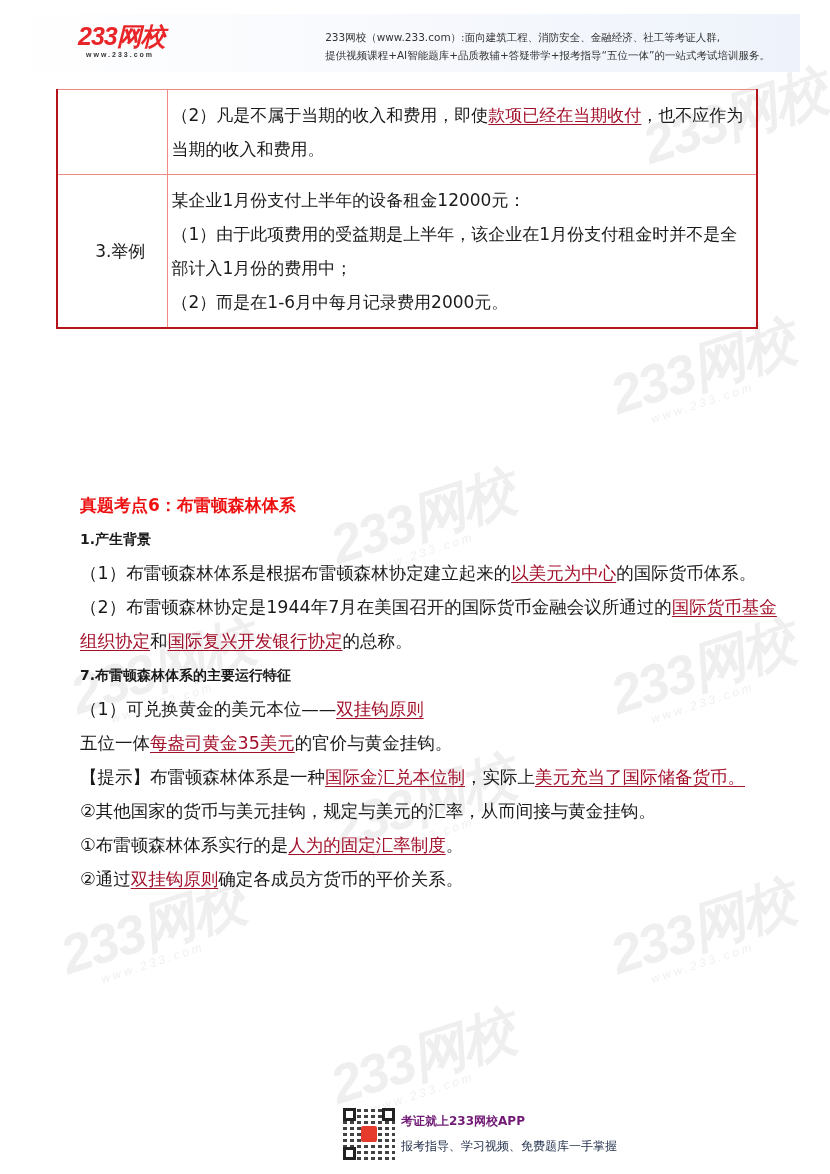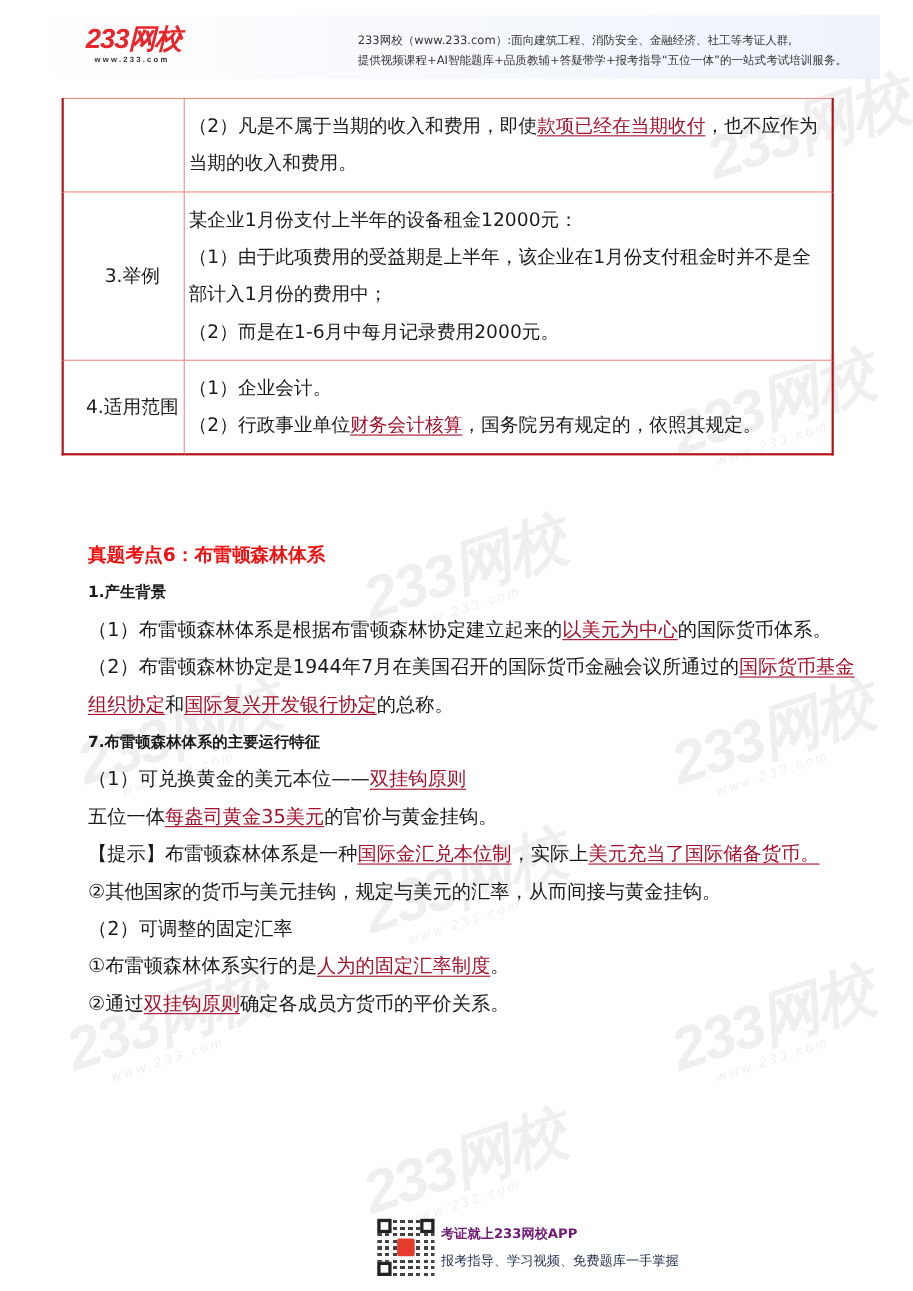--- a/index.html
+++ b/index.html
@@ -112,41 +112,33 @@
     </td>
   </tr>
   <tr>
     <td class="c1">3.举例</td>
     <td class="c2">
       <p>某企业1月份支付上半年的设备租金12000元：</p>
       <p>（1）由于此项费用的受益期是上半年，该企业在1月份支付租金时并不是全部计入1月份的费用中；</p>
       <p>（2）而是在1-6月中每月记录费用2000元。</p>
     </td>
   </tr>
-  <tr>
-    <td class="c1">4.适用范围</td>
-    <td class="c2">
-      <p>（1）企业会计。</p>
-      <p><span>（2）行政事业单位</span><span class="u">财务会计核算</span><span>，国务院另有规定的，依照其规定。</span></p>
-    </td>
-  </tr>
 </tbody>
   </table>
 
 <div class="content">
   <p class="h-red">真题考点6：布雷顿森林体系</p>
   <p class="h-bold">1.产生背景</p>
   <p><span>（1）布雷顿森林体系是根据布雷顿森林协定建立起来的</span><span class="u">以美元为中心</span><span>的国际货币体系。</span></p>
   <p><span>（2）布雷顿森林协定是1944年7月在美国召开的国际货币金融会议所通过的</span><span class="u">国际货币基金组织协定</span><span>和</span><span class="u">国际复兴开发银行协定</span><span>的总称。</span></p>
   <p class="h-bold">7.布雷顿森林体系的主要运行特征</p>
   <p><span>（1）可兑换黄金的美元本位——</span><span class="u">双挂钩原则</span></p>
   <p><span>五位一体</span><span class="u">每盎司黄金35美元</span><span>的官价与黄金挂钩。</span></p>
   <p><span>【提示】布雷顿森林体系是一种</span><span class="u">国际金汇兑本位制</span><span>，实际上</span><span class="u">美元充当了国际储备货币。</span></p>
   <p>②其他国家的货币与美元挂钩，规定与美元的汇率，从而间接与黄金挂钩。</p>
-  <p>（2）可调整的固定汇率</p>
   <p><span>①布雷顿森林体系实行的是</span><span class="u">人为的固定汇率制度</span><span>。</span></p>
   <p><span>②通过</span><span class="u">双挂钩原则</span><span>确定各成员方货币的平价关系。</span></p>
 </div>
 
 <div class="footer">
   <div>
     <div class="qr"></div>
     <div class="qr-inner"></div>
     <div class="qr-corner" style="left:0;top:3px;"></div>
     <div class="qr-corner" style="left:39px;top:3px;"></div>

